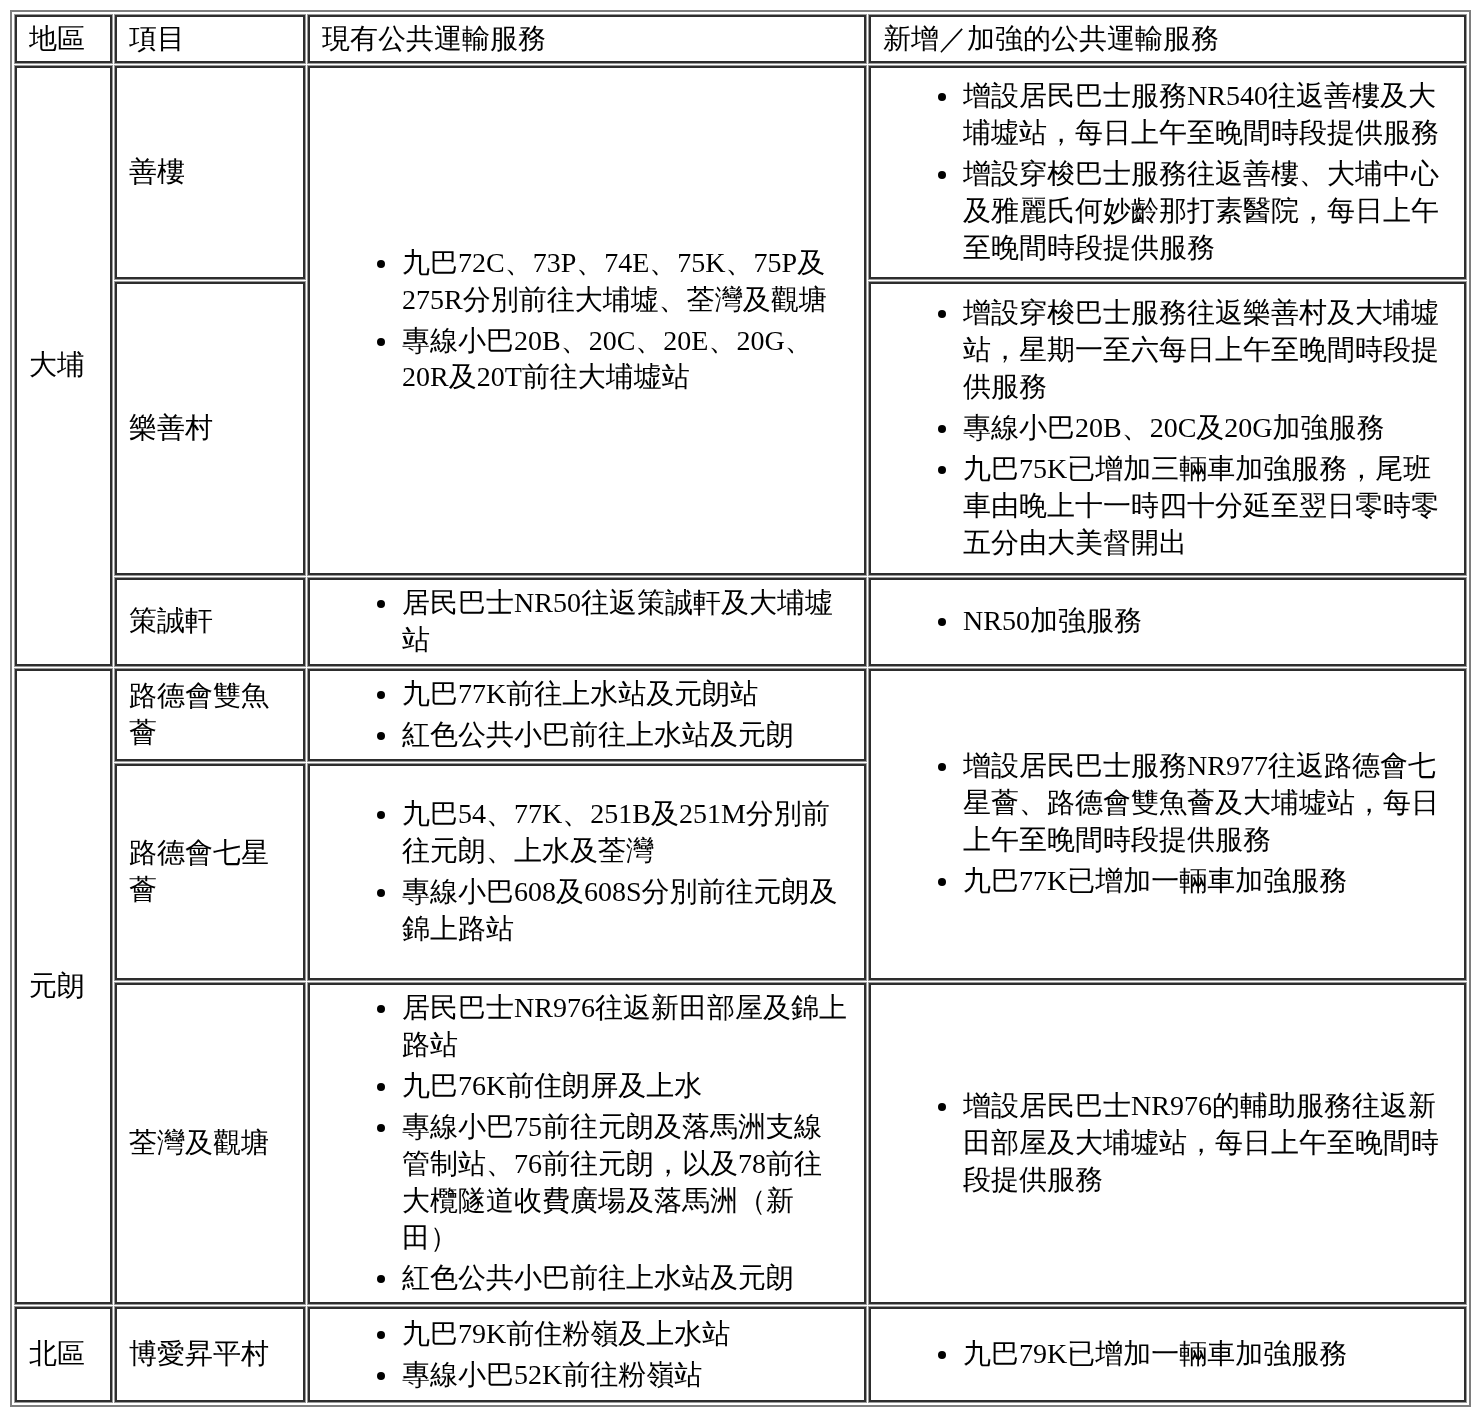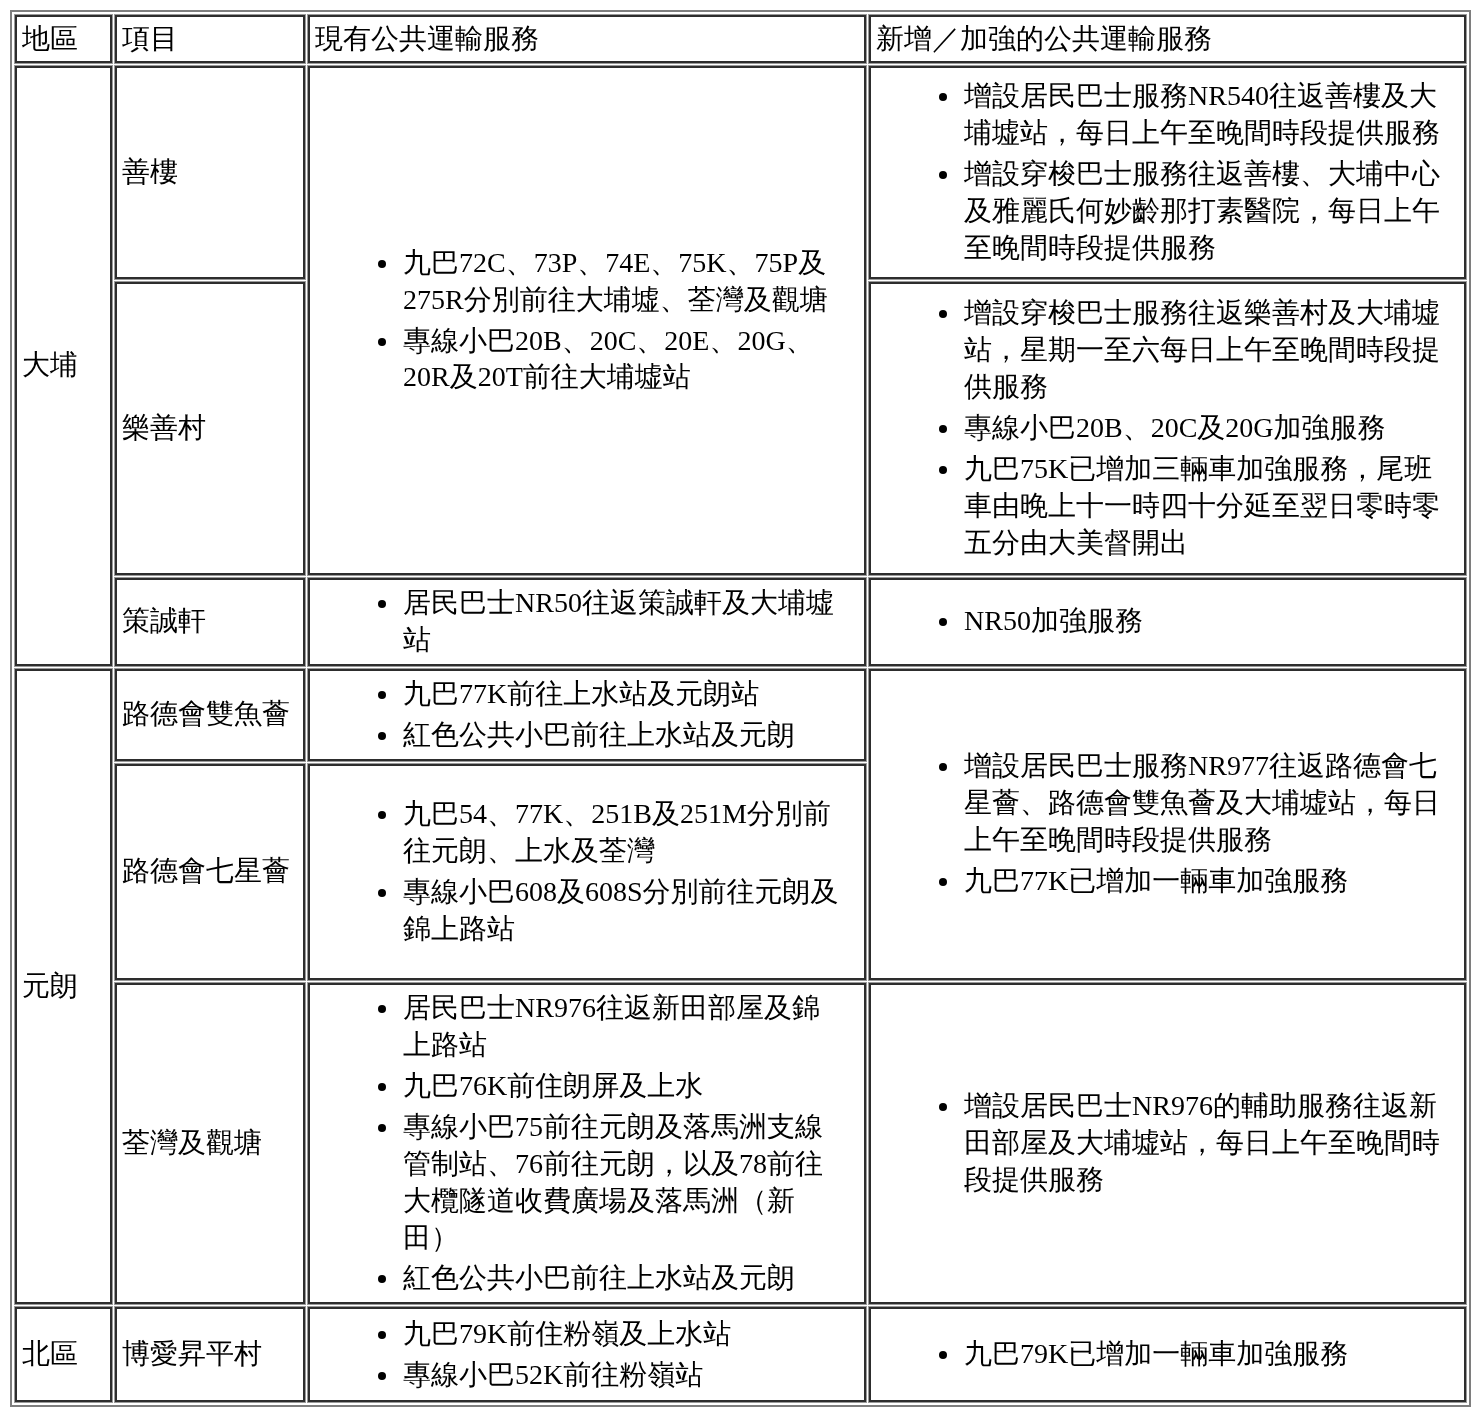--- a/index.html
+++ b/index.html
@@ -17,37 +17,37 @@
     table-layout: fixed;
     width: 1461px;
     border-collapse: separate;
     border-spacing: 3px;
     border: 2px solid #7e7e7e;
     background: #ffffff;
   }
   td {
     border: 2px solid #2d2d2d;
     outline: 1px solid #9a9a9a;
-    padding: 1px 5px;
+    padding: 1px 12px;
     vertical-align: middle;
     background: #ffffff;
     line-height: 1.32;
     overflow: hidden;
   }
   td.hdr {
     height: 42px;
     vertical-align: middle;
   }
   ul.svc {
     margin: 0;
     padding-left: 74px;
     list-style-type: disc;
   }
   ul.svc li {
-    margin: 4px 12px;
+    margin: 4px 4px;
     line-height: 1.32;
     padding-left: 2px;
   }
 </style>
 </head>
 <body>
 
 <table class="doc-table">
   <colgroup>
     <col style="width:97px">

